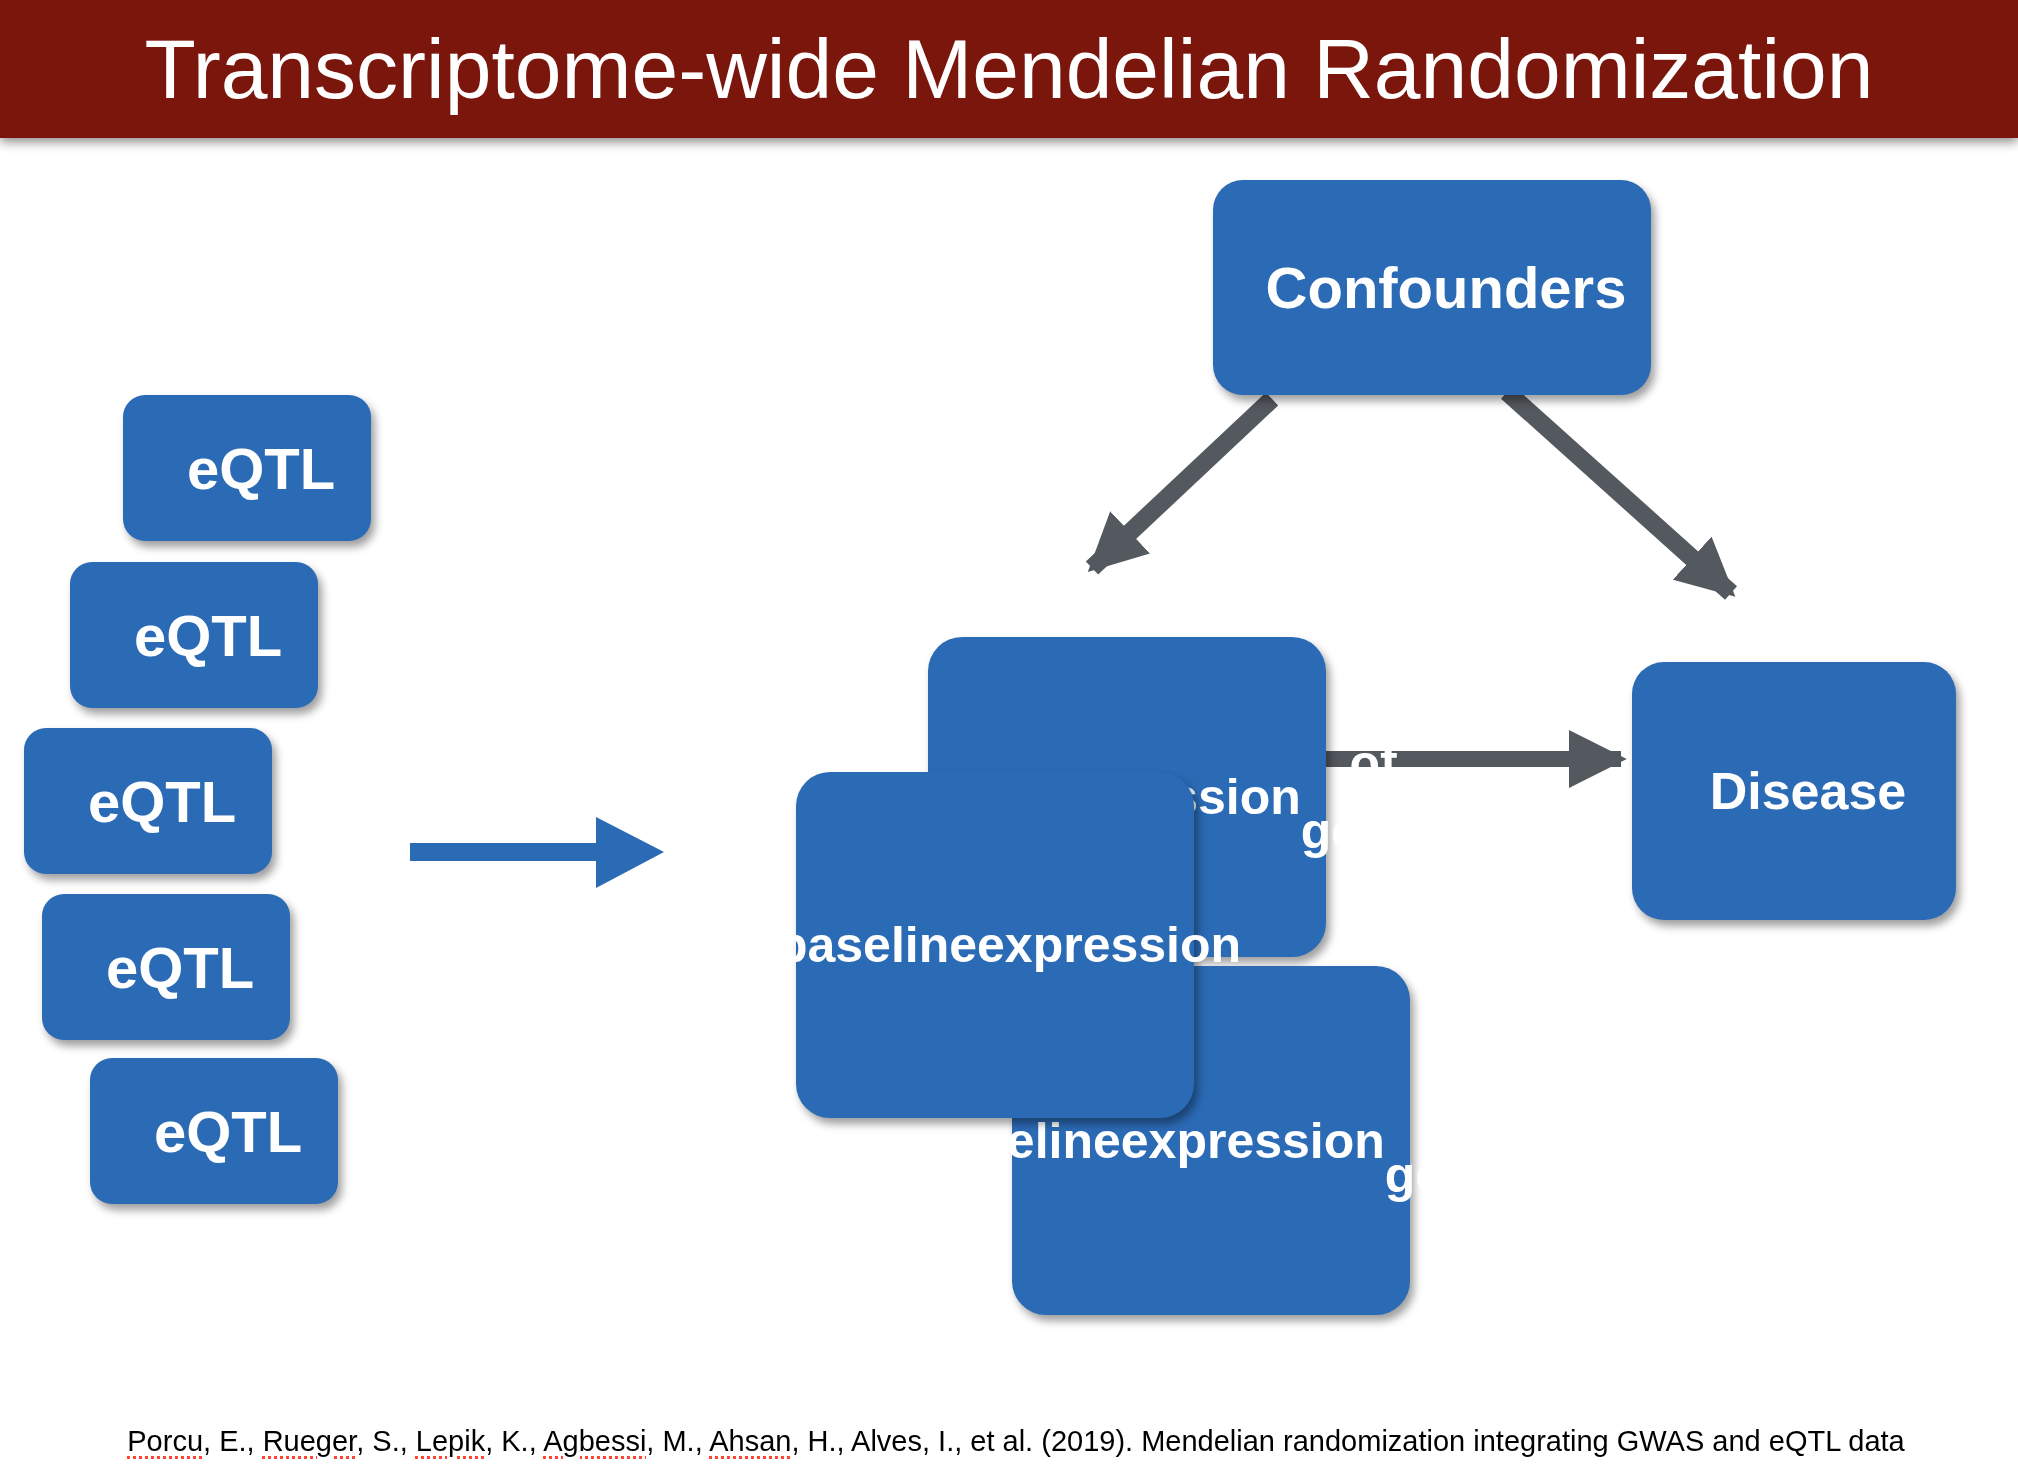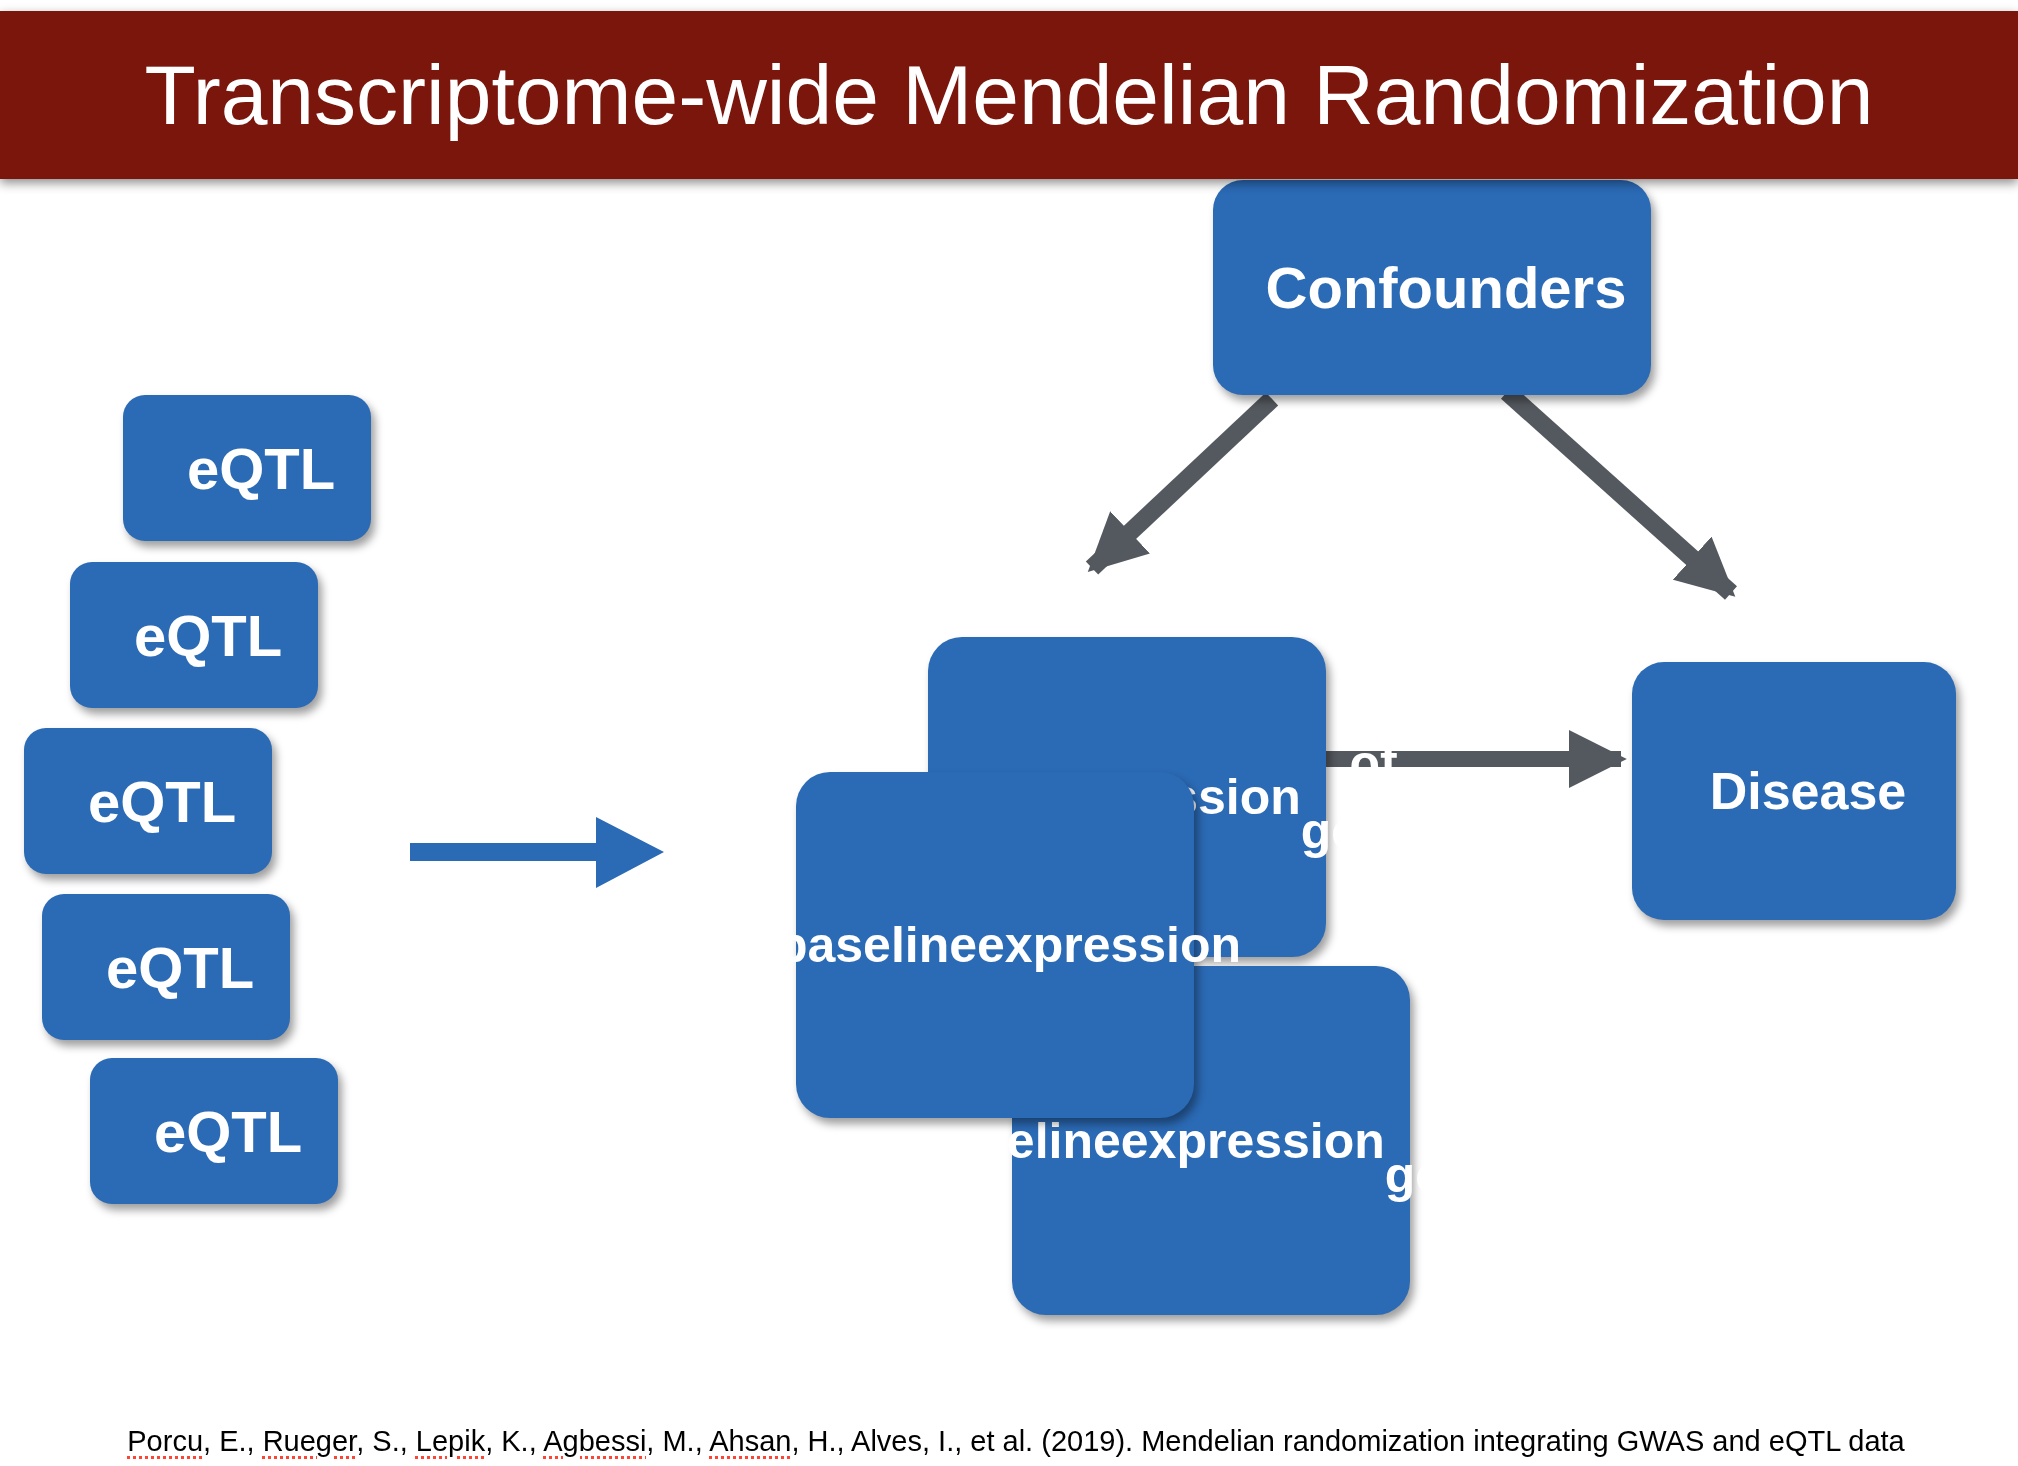--- a/index.html
+++ b/index.html
@@ -14,26 +14,25 @@
   html,body{margin:0;padding:0;}
   .slide{
     position:relative;
     width:2018px;height:1466px;
     background:var(--page_bg);
     font-family:"Liberation Sans",sans-serif;
     overflow:hidden;
   }
   
   .header{
-    position:absolute;left:0;top:0;width:2018px;height:168px;
+    position:absolute;left:0;top:0;width:2018px;height:138px;
     background:var(--header_bg);
     box-shadow:0 4px 10px rgba(0,0,0,0.45);
     display:flex;align-items:center;justify-content:center;
     z-index:5;
-    margin-top:11px;
   }
   .header .title{
     color:var(--box_text);
     font-size:84px;font-weight:400;letter-spacing:0;
     white-space:nowrap;
   }
   
   .bluebox{
     position:absolute;
     background:var(--box_blue);

